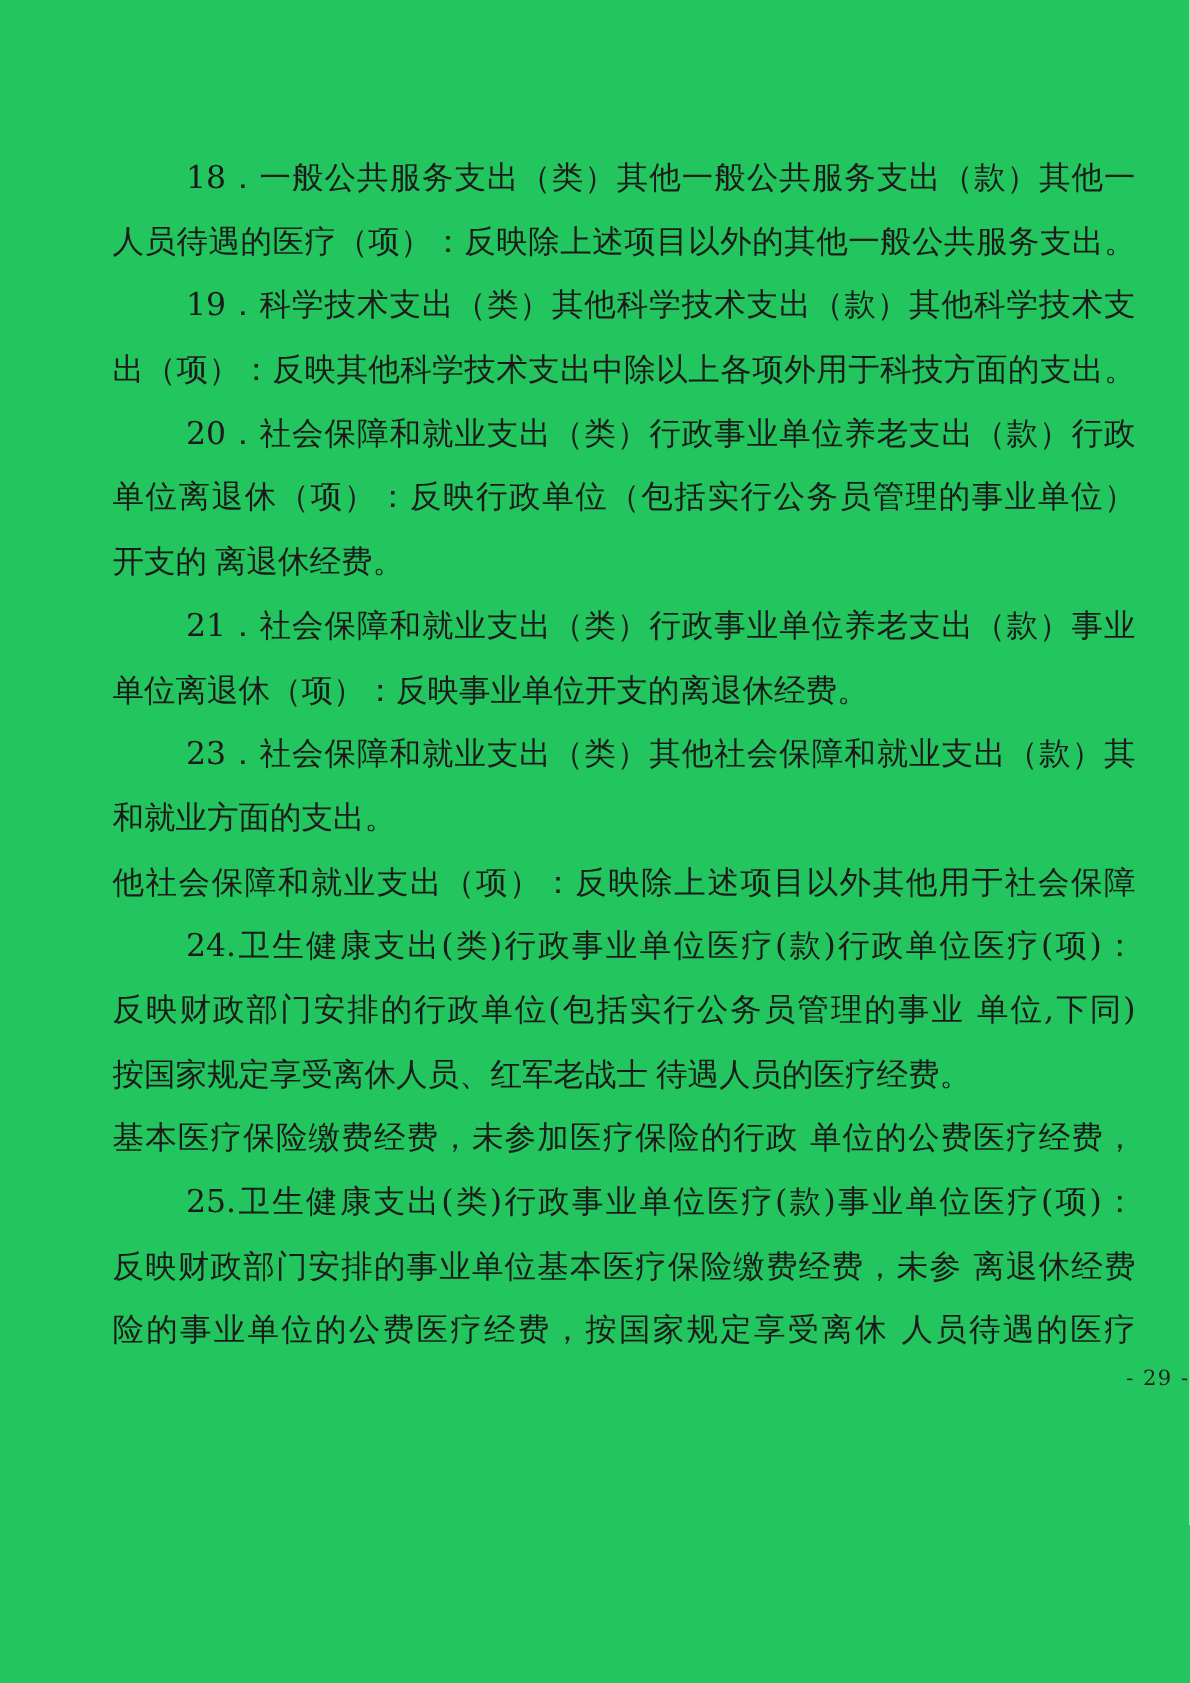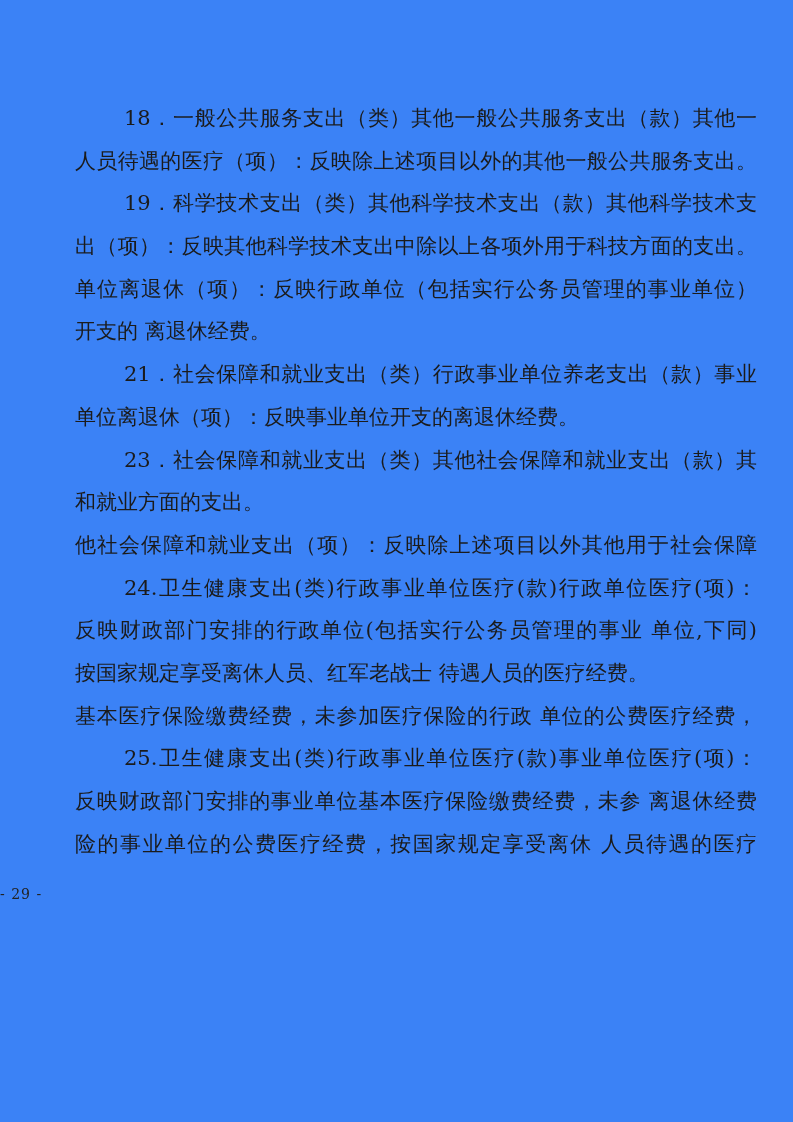--- a/index.html
+++ b/index.html
@@ -4,21 +4,21 @@
 <style>
   html, body {
     margin: 0;
     padding: 0;
     background: #ffffff;
   }
   .page {
     position: relative;
     width: 793px;
     height: 1122px;
-    background: #3b82f6;
+    background: #22c55e;
     overflow: hidden;
     font-family: "DejaVu Serif", serif;
   }
   .doc-body {
     padding: 97px 36px 0 75px;
     color: #1b1b1b;
   }
   .para {
     margin: 0;
     padding: 0;
@@ -28,27 +28,28 @@
     line-height: 42.7px;
     height: 42.7px;
     text-align: justify;
     text-align-last: justify;
     text-justify: inter-character;
     color: #1b1b1b;
   }
   .ln.end {
     text-align: center;
     text-align-last: left;
+    font-family: Liberation Serif, serif;
   }
   .ln.ind {
     text-indent: 49px;
   }
   .footer {
-    margin-top: 20px;
-    text-align: left;
+    margin-top: 2px;
+    text-align: right;
     font-size: 14px;
     line-height: 18px;
     color: #222222;
     letter-spacing: 1px;
   }
 </style>
 </head>
 <body>
 
 <div class="page">
@@ -58,20 +59,21 @@
       <div class="ln ind">18．一般公共服务支出（类）其他一般公共服务支出（款）其他一</div>
       <div class="ln">人员待遇的医疗（项）：反映除上述项目以外的其他一般公共服务支出。</div>
     </div>
 
     <div class="para">
       <div class="ln ind">19．科学技术支出（类）其他科学技术支出（款）其他科学技术支</div>
       <div class="ln">出（项）：反映其他科学技术支出中除以上各项外用于科技方面的支出。</div>
     </div>
 
     <div class="para">
+      <div class="ln ind">20．社会保障和就业支出（类）行政事业单位养老支出（款）行政</div>
       <div class="ln">单位离退休（项）：反映行政单位（包括实行公务员管理的事业单位）</div>
       <div class="ln end">开支的 离退休经费。</div>
     </div>
 
     <div class="para">
       <div class="ln ind">21．社会保障和就业支出（类）行政事业单位养老支出（款）事业</div>
       <div class="ln end">单位离退休（项）：反映事业单位开支的离退休经费。</div>
     </div>
 
 

